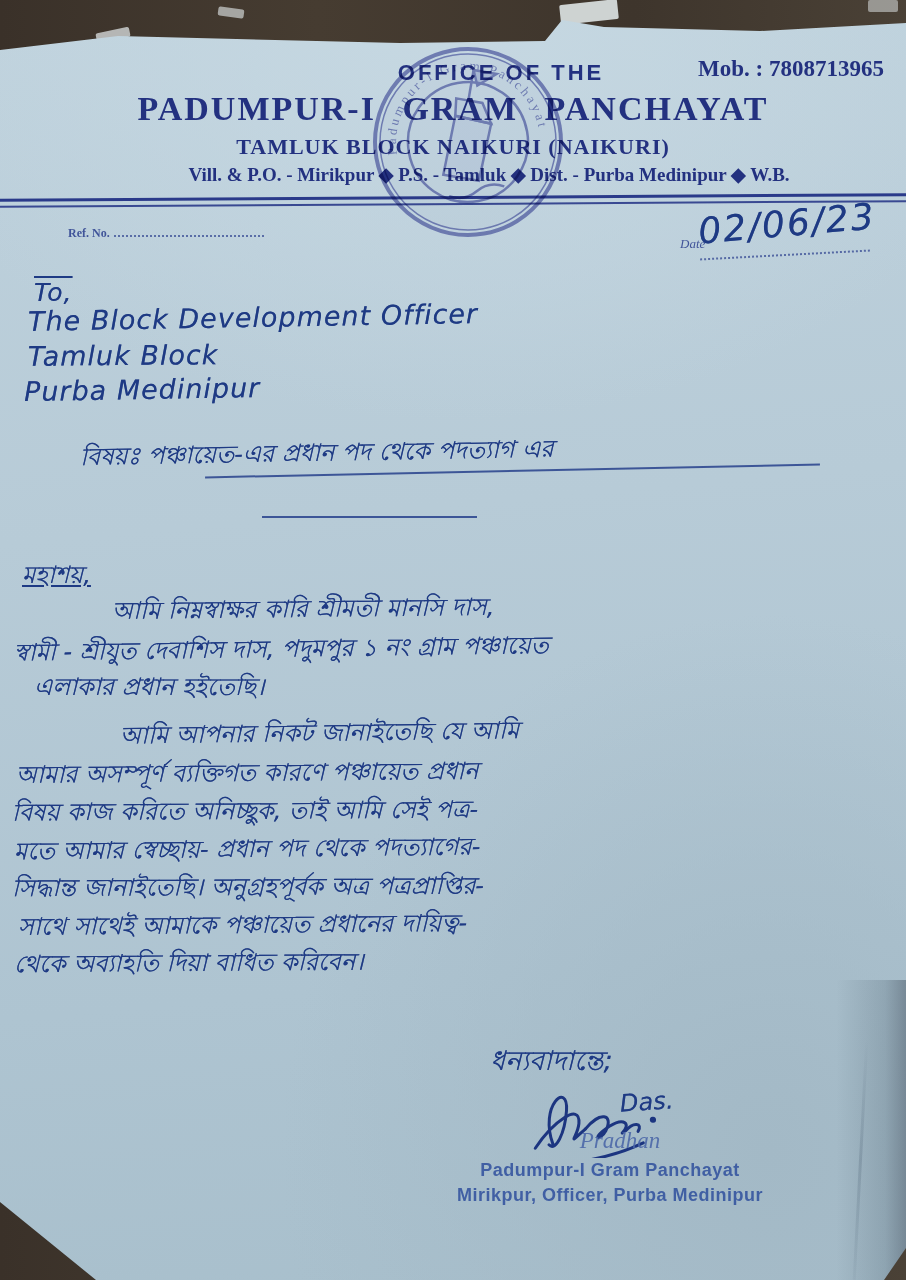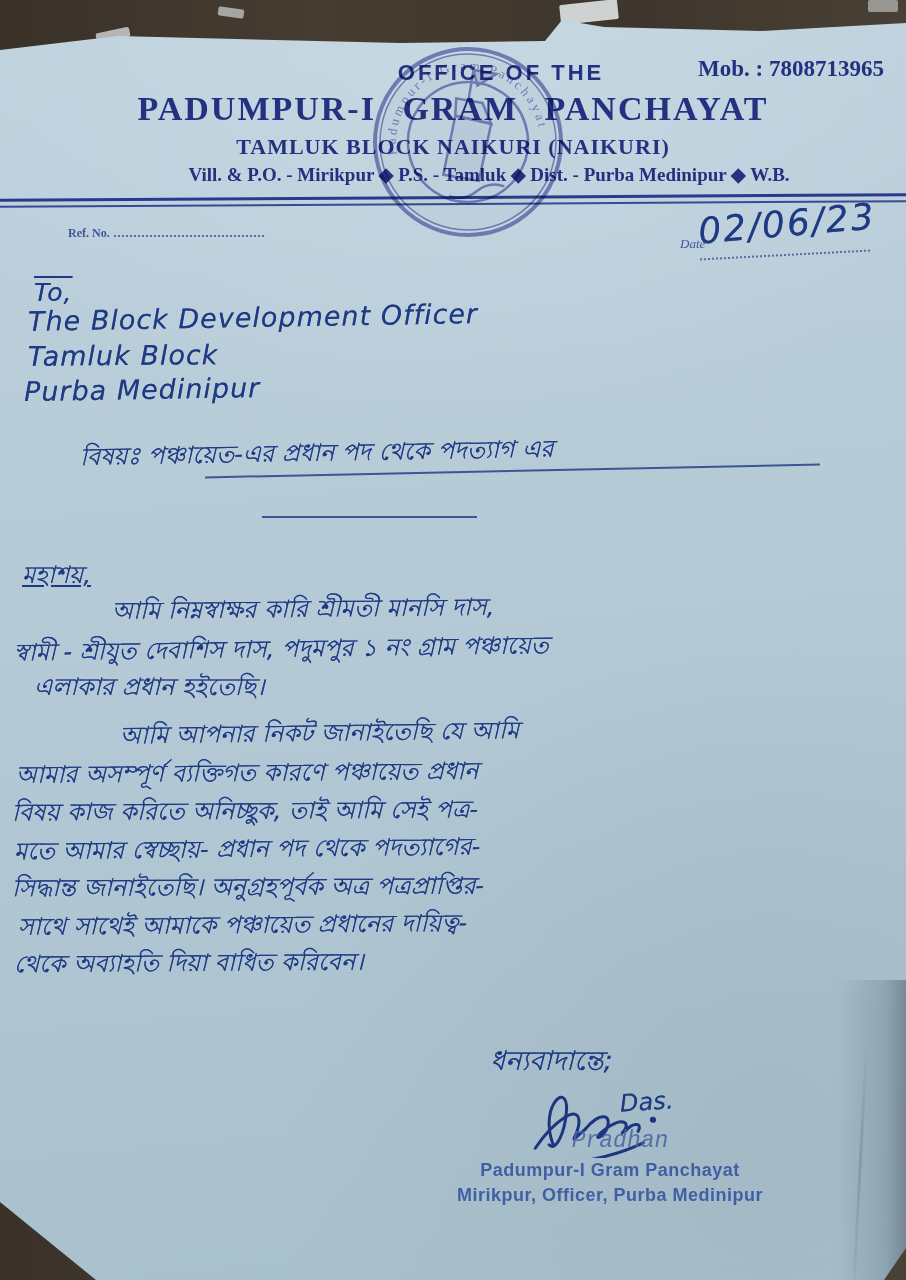--- a/index.html
+++ b/index.html
@@ -61,21 +61,21 @@
     font-family:"DejaVu Sans",sans-serif;
     text-shadow:0 0 .5px rgba(30,58,132,.7);
     white-space:nowrap;
   }
   .hw-en{font-size:27px;letter-spacing:1px;}
   .hw-bn{font-size:24px;}
   .u-line{position:absolute;height:0;border-bottom:2.2px solid #27418c;opacity:.85;}
 
   
   .stamp{position:absolute;color:#33539f;text-align:center;font-family:"Liberation Sans",sans-serif;opacity:.88;}
-  .stamp-pradhan{left:520px;top:1128px;width:200px;font-size:23px;font-style:italic;font-family:Liberation Mono, monospace;color:#4a66a8;text-align:center;}
+  .stamp-pradhan{left:520px;top:1128px;width:200px;font-size:23px;font-style:italic;font-family:Liberation Serif, serif;color:#4a66a8;text-align:center;}
   .stamp-org{left:440px;top:1160px;width:340px;font-size:18px;font-weight:bold;letter-spacing:.5px;}
   .stamp-addr{left:440px;top:1185px;width:340px;font-size:18px;font-weight:bold;letter-spacing:.5px;}
 
   #signature{position:absolute;left:512px;top:1068px;width:200px;height:90px;}
 </style>
 </head>
 <body>
 
 <div id="photo">
 

